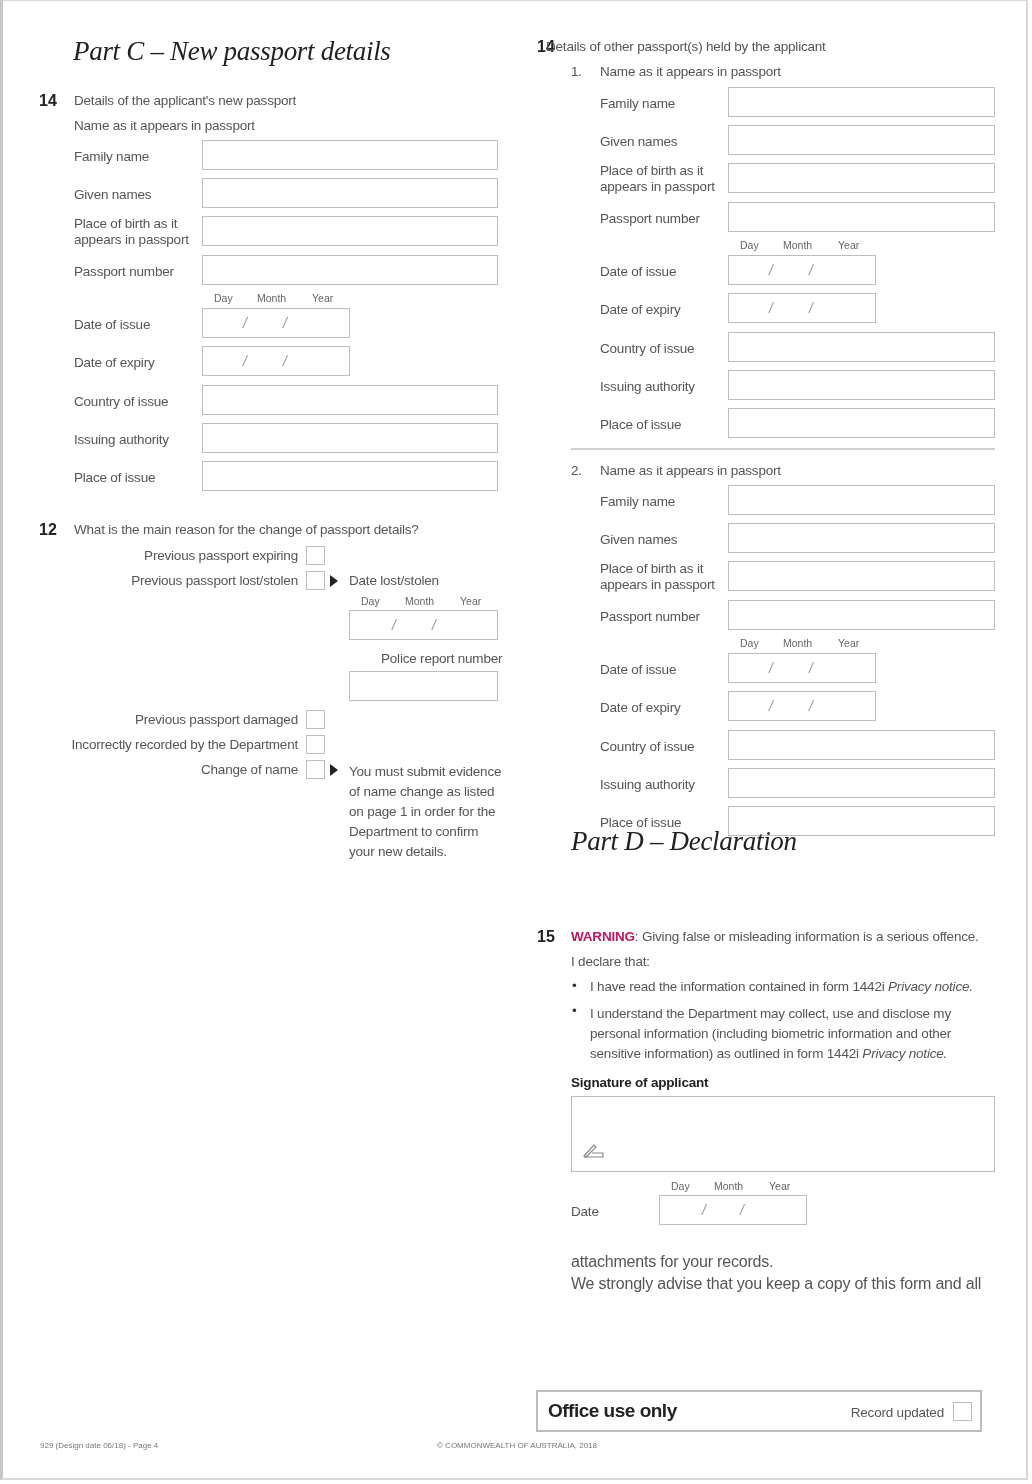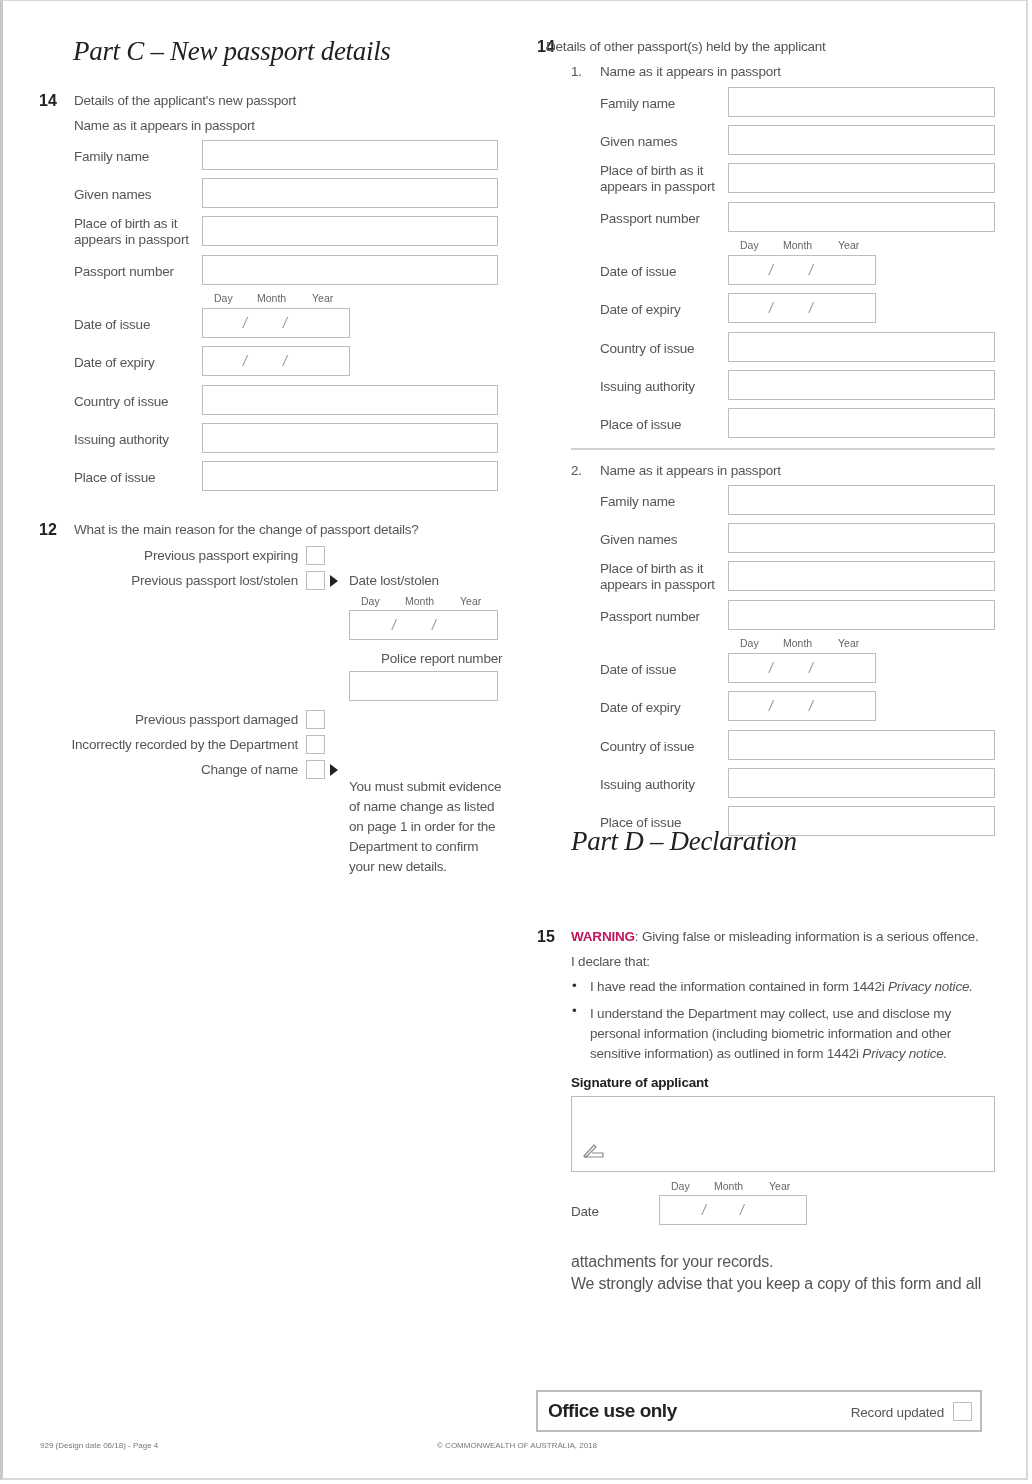--- a/index.html
+++ b/index.html
@@ -99,21 +99,21 @@
 
 <div class="abs lbl rlbl" style="right:734px;top:712px;">Previous passport damaged</div>
 <div class="chk" style="left:306px;top:710px;"></div>
 
 <div class="abs lbl rlbl" style="right:734px;top:737px;">Incorrectly recorded by the Department</div>
 <div class="chk" style="left:306px;top:735px;"></div>
 
 <div class="abs lbl rlbl" style="right:734px;top:762px;">Change of name</div>
 <div class="chk" style="left:306px;top:760px;"></div>
 <div class="arrow" style="left:330px;top:764px;"></div>
-<div class="abs lbl" style="left:349px;top:762px;line-height:20px;margin-top:15px;">
+<div class="abs lbl" style="left:349px;top:762px;line-height:20px;">
   <div>You must submit evidence</div>
   <div>of name change as listed</div>
   <div>on page 1 in order for the</div>
   <div>Department to confirm</div>
   <div>your new details.</div>
 </div>
 
 <div class="abs qnum" style="left:537px;top:38px;">14</div>
 <div class="abs lbl" style="left:546px;top:39px;">Details of other passport(s) held by the applicant</div>
 

